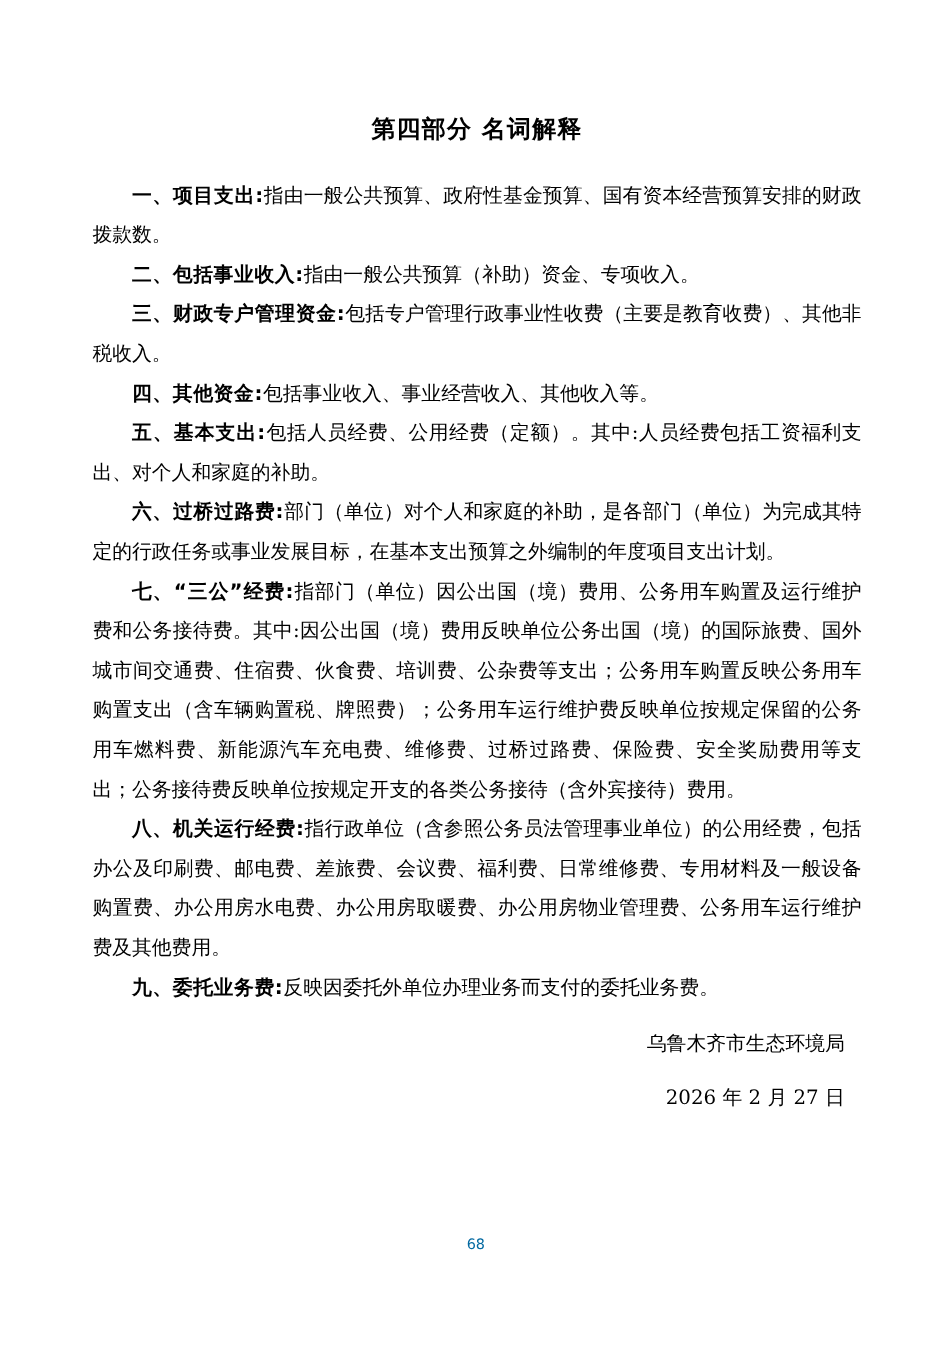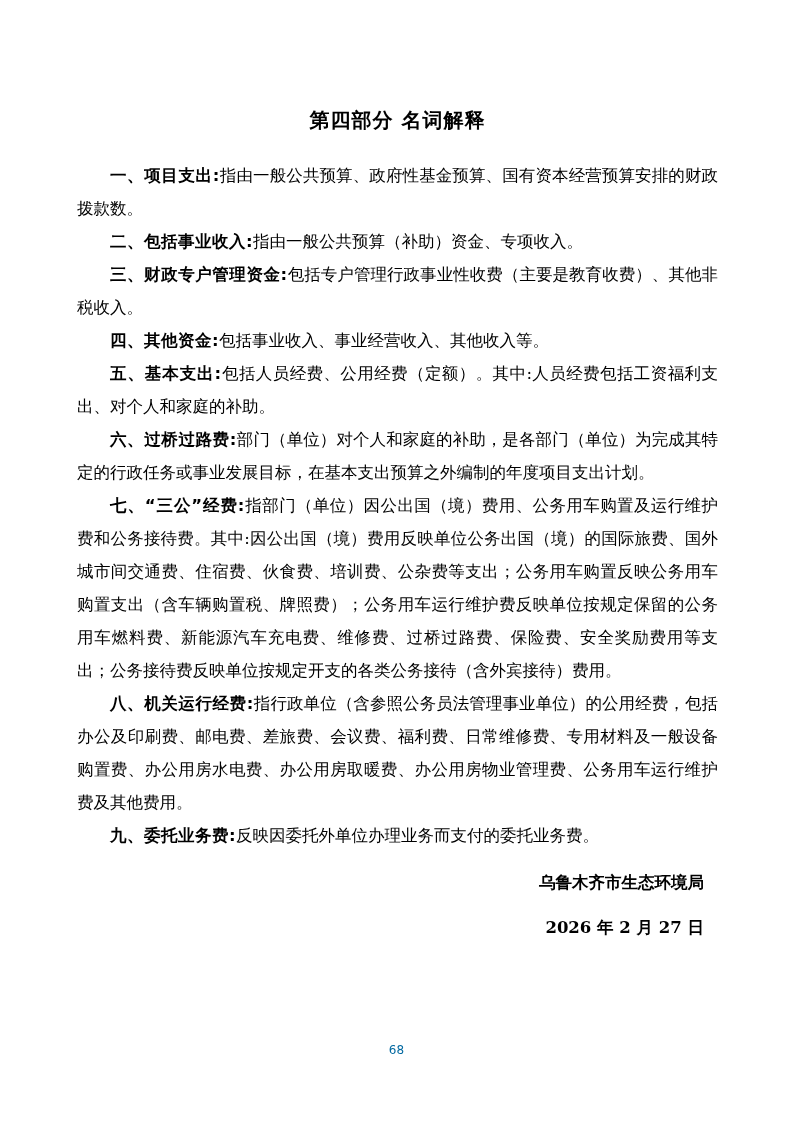--- a/index.html
+++ b/index.html
@@ -4,21 +4,21 @@
 <style>
   html, body {
     margin: 0;
     padding: 0;
     background: #ffffff;
   }
   .page {
     position: relative;
     width: 793px;
     height: 1102px;
-    margin: 17px auto;
+    margin: 4px auto;
     background: #ffffff;
     color: #000000;
     box-sizing: border-box;
     padding: 90px 75px 16px 77px;
     font-family: "DejaVu Serif", "Liberation Serif", serif;
     overflow: hidden;
   }
   .doc-title {
     margin: 0 0 26px 0;
     text-align: center;
@@ -42,21 +42,20 @@
     letter-spacing: 0.5px;
   }
   .signature-block {
     margin-top: 8px;
     text-align: right;
     padding-right: 14px;
   }
   .signature-line {
     font-size: 16.5px;
     line-height: 45px;
-    font-weight: bold;
   }
   .page-number {
     position: absolute;
     left: 0;
     right: 0;
     top: 1026px;
     text-align: center;
     font-size: 12px;
     font-family: "DejaVu Sans", "Liberation Sans", sans-serif;
     color: #0369a1;

